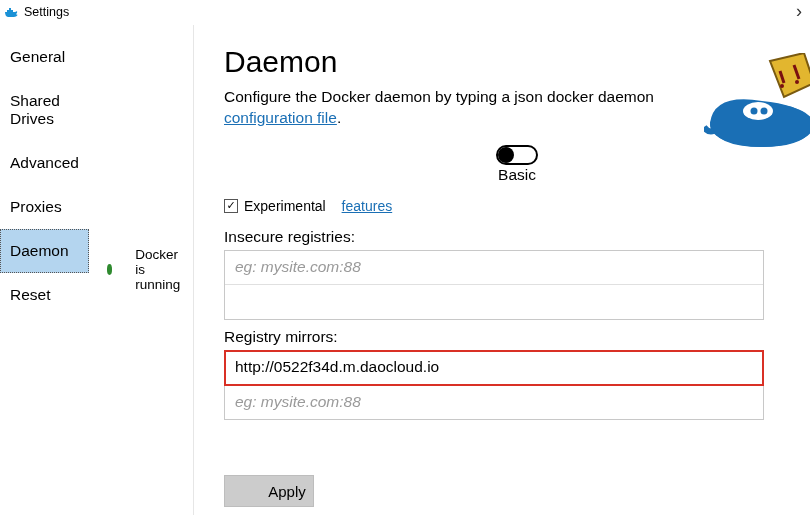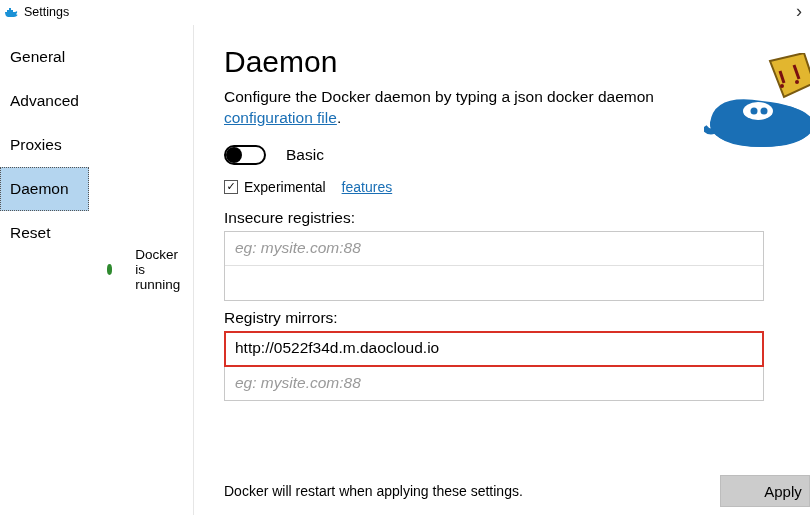--- a/index.html
+++ b/index.html
@@ -13,21 +13,21 @@
 .sidebar { width: 194px; background: #fff; border-right: 1px solid #e6e6e6; display: flex; flex-direction: row; }
 .side-list { flex: 1; padding-top: 10px; }
 .side-item { padding: 13px 10px; font-size: 15.5px; cursor: pointer; }
 .side-item.selected { background: #b4d5ef; outline: 1px dotted #555; outline-offset: -1px; }
 .side-status { display: flex; align-items: center; gap: 23px; padding: 10px 10px 11px 18px; font-size: 13.5px; }
 .status-dot { width: 11px; height: 11px; border-radius: 50%; background: #2f8a2f; }
 .content { flex: 1; padding: 20px 0 0 30px; position: relative; }
 h1 { font-size: 30px; font-weight: 400; margin-bottom: 8px; }
 .desc { font-size: 15.5px; line-height: 1.35; margin-bottom: 16px; max-width: 480px; }
 a.link { color: #1a6fb5; text-decoration: underline; }
-.toggle-row { display: flex; align-items: center; gap: 20px; margin-bottom: 14px; }
+.toggle-row { display: flex; align-items: center; gap: 1px; margin-bottom: 14px; flex-direction: column; }
 .toggle { width: 42px; height: 20px; border: 2px solid #000; border-radius: 14px; position: relative; background: #fff; cursor: pointer; }
 .toggle .knob { position: absolute; left: 0px; top: 0px; width: 16px; height: 16px; border-radius: 50%; background: #000; }
 .toggle-label { font-size: 15.5px; }
 .check-row { display: flex; align-items: center; gap: 6px; margin-bottom: 14px; }
 .checkbox { width: 14px; height: 14px; border: 1px solid #555; display: inline-flex; align-items: center; justify-content: center; font-size: 11px; line-height: 1; }
 .section-label { font-size: 15.5px; margin-bottom: 4px; }
 .listbox { border: 1px solid #c8c8c8; width: 540px; margin-bottom: 8px; }
 .listbox .row { height: 34px; display: flex; align-items: center; padding: 0 10px; font-size: 15.5px; border-bottom: 1px solid #e0e0e0; }
 .listbox .row:last-child { border-bottom: none; }
 .listbox .row.placeholder { color: #9a9a9a; font-style: italic; }
@@ -50,20 +50,21 @@
       </span>
       <span>Settings</span>
     </div>
     <span class="tb-arrow">›</span>
   </div>
 
   <div class="body">
     <div class="sidebar">
       <div class="side-list">
         <div class="side-item">General</div>
+        <div class="side-item">Shared Drives</div>
         <div class="side-item">Advanced</div>
         <div class="side-item">Proxies</div>
         <div class="side-item selected">Daemon</div>
         <div class="side-item">Reset</div>
       </div>
       <div class="side-status">
         <span class="status-dot"></span>
         <span>Docker is running</span>
       </div>
     </div>
@@ -109,18 +110,17 @@
         <div class="row"></div>
       </div>
 
       <div class="section-label">Registry mirrors:</div>
       <div class="listbox">
         <div class="row highlight">http://0522f34d.m.daocloud.io</div>
         <div class="row placeholder">eg: mysite.com:88</div>
       </div>
 
       <div class="footer">
-        <span class="footer-text">Docker will restart when applying these settings.</span>
         <button class="apply-btn">Apply</button>
       </div>
     </div>
   </div>
 </div>
 
 </body></html>

